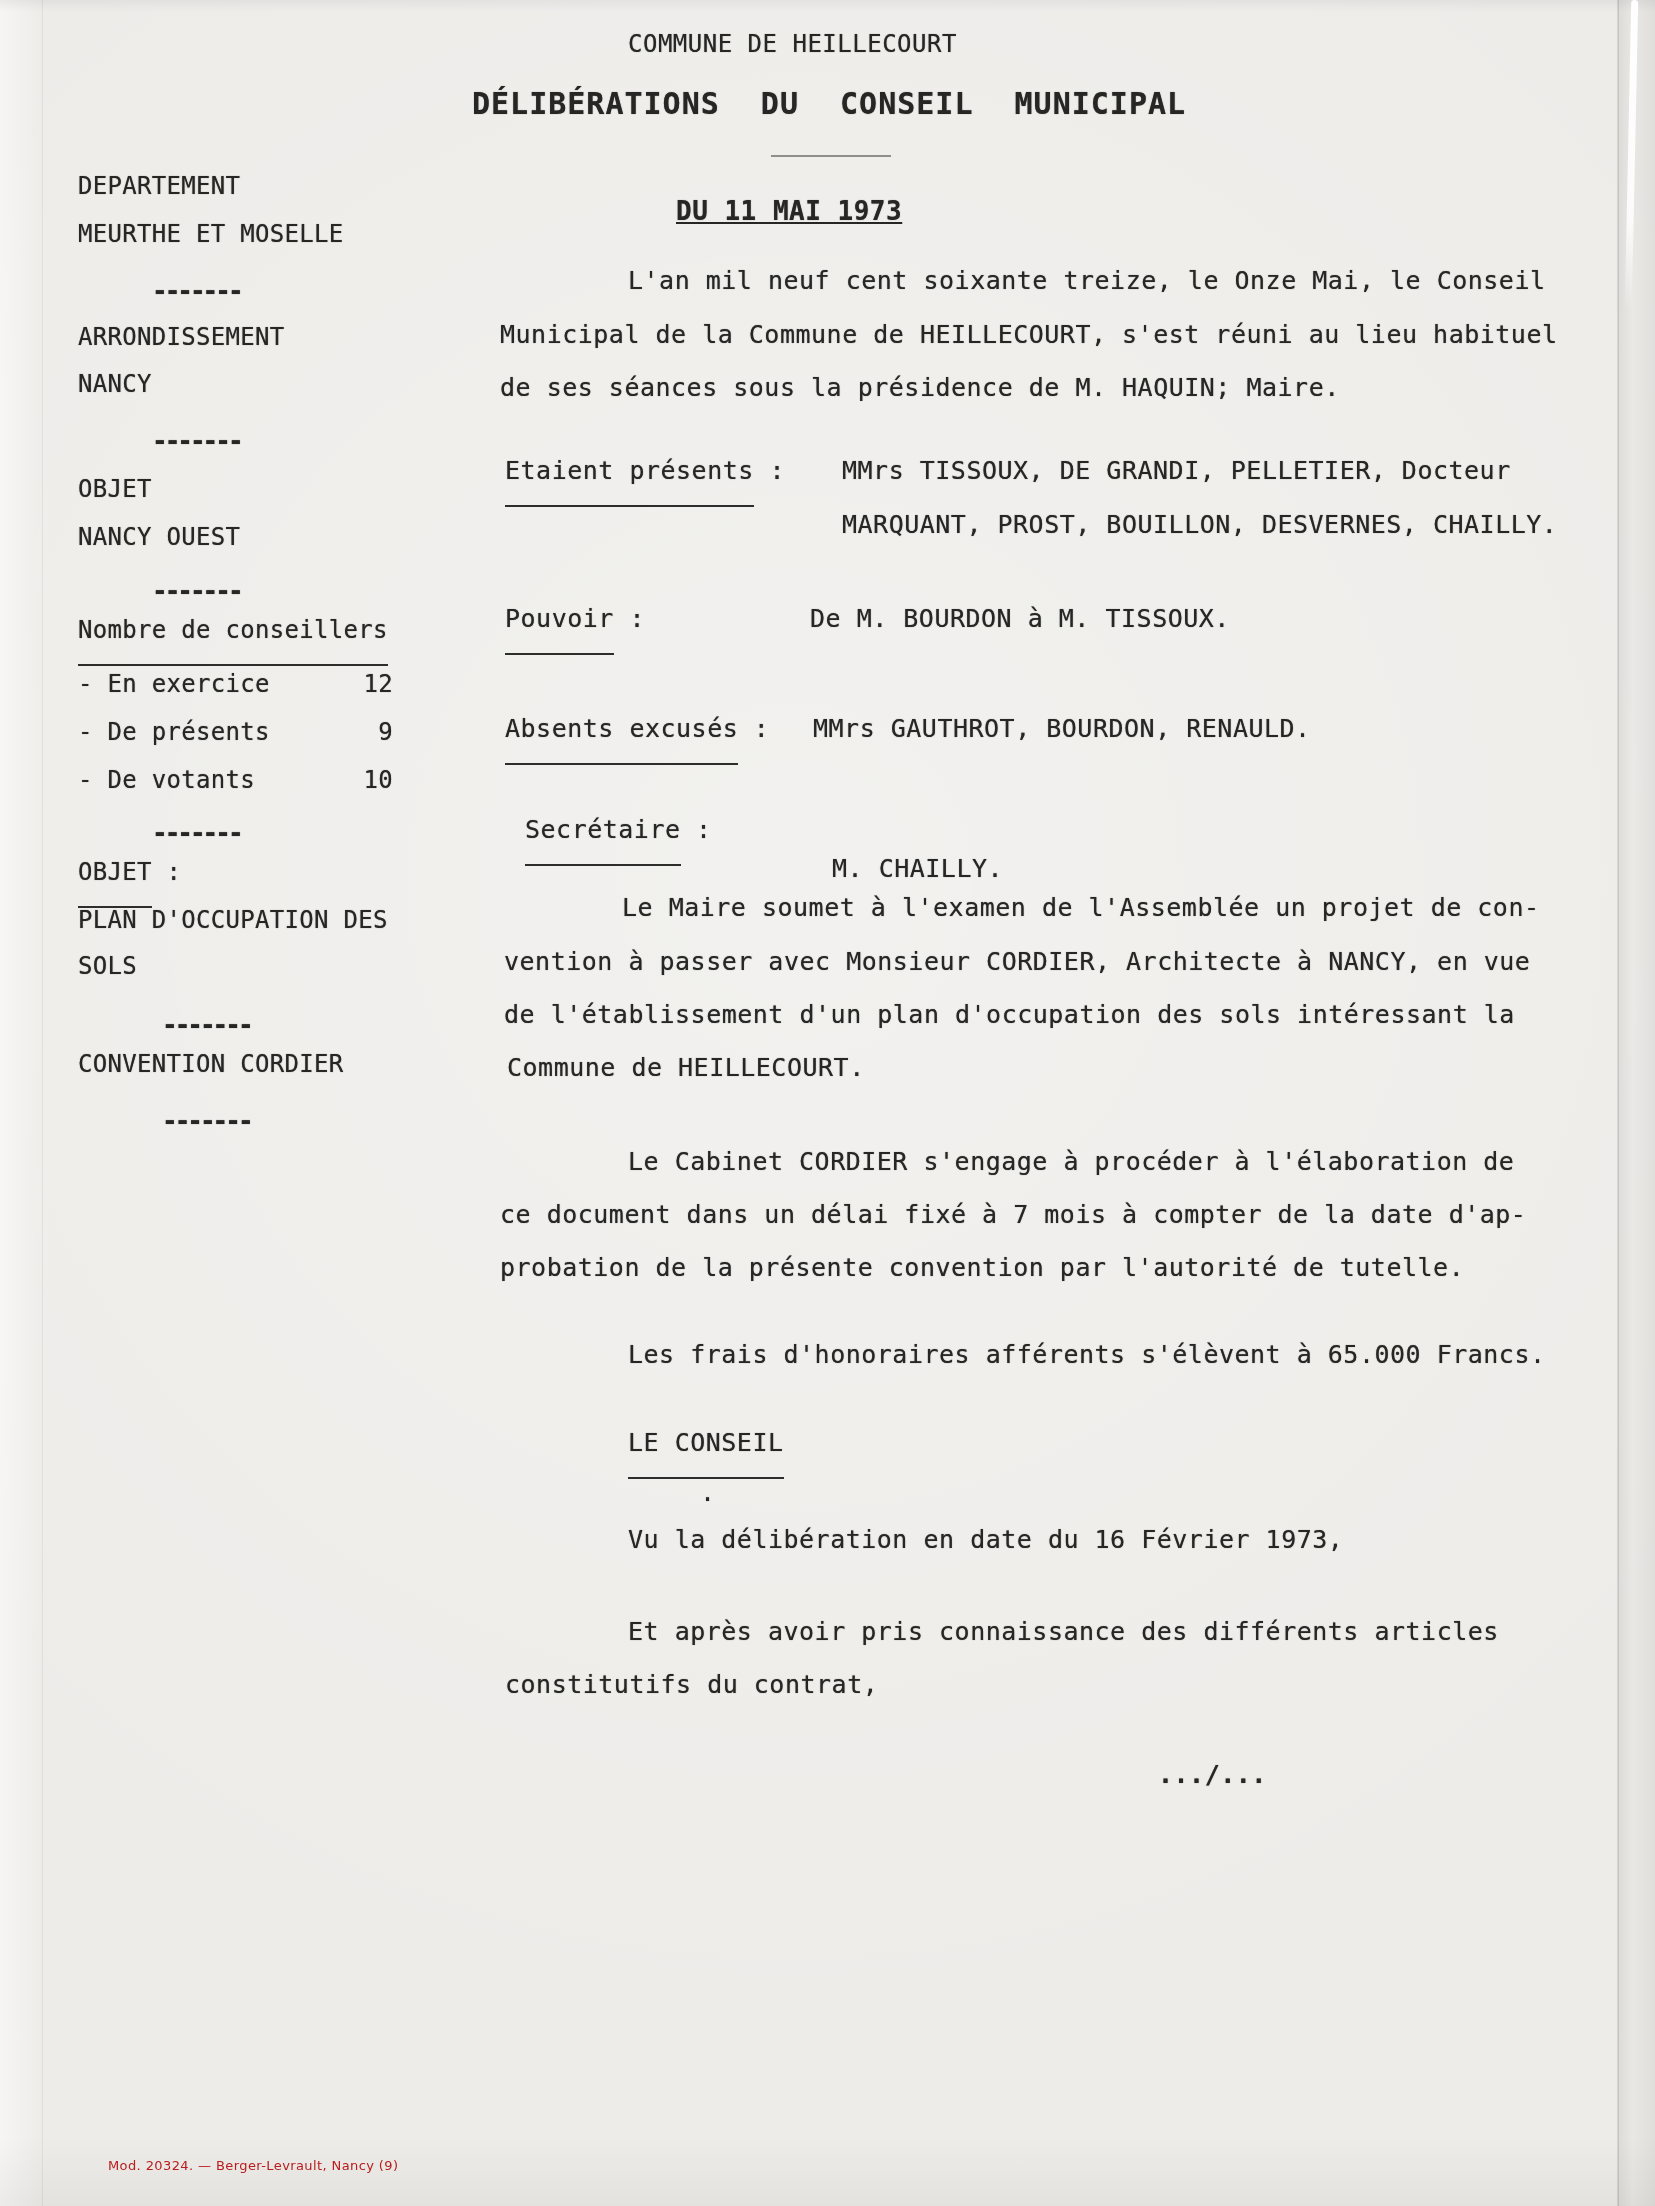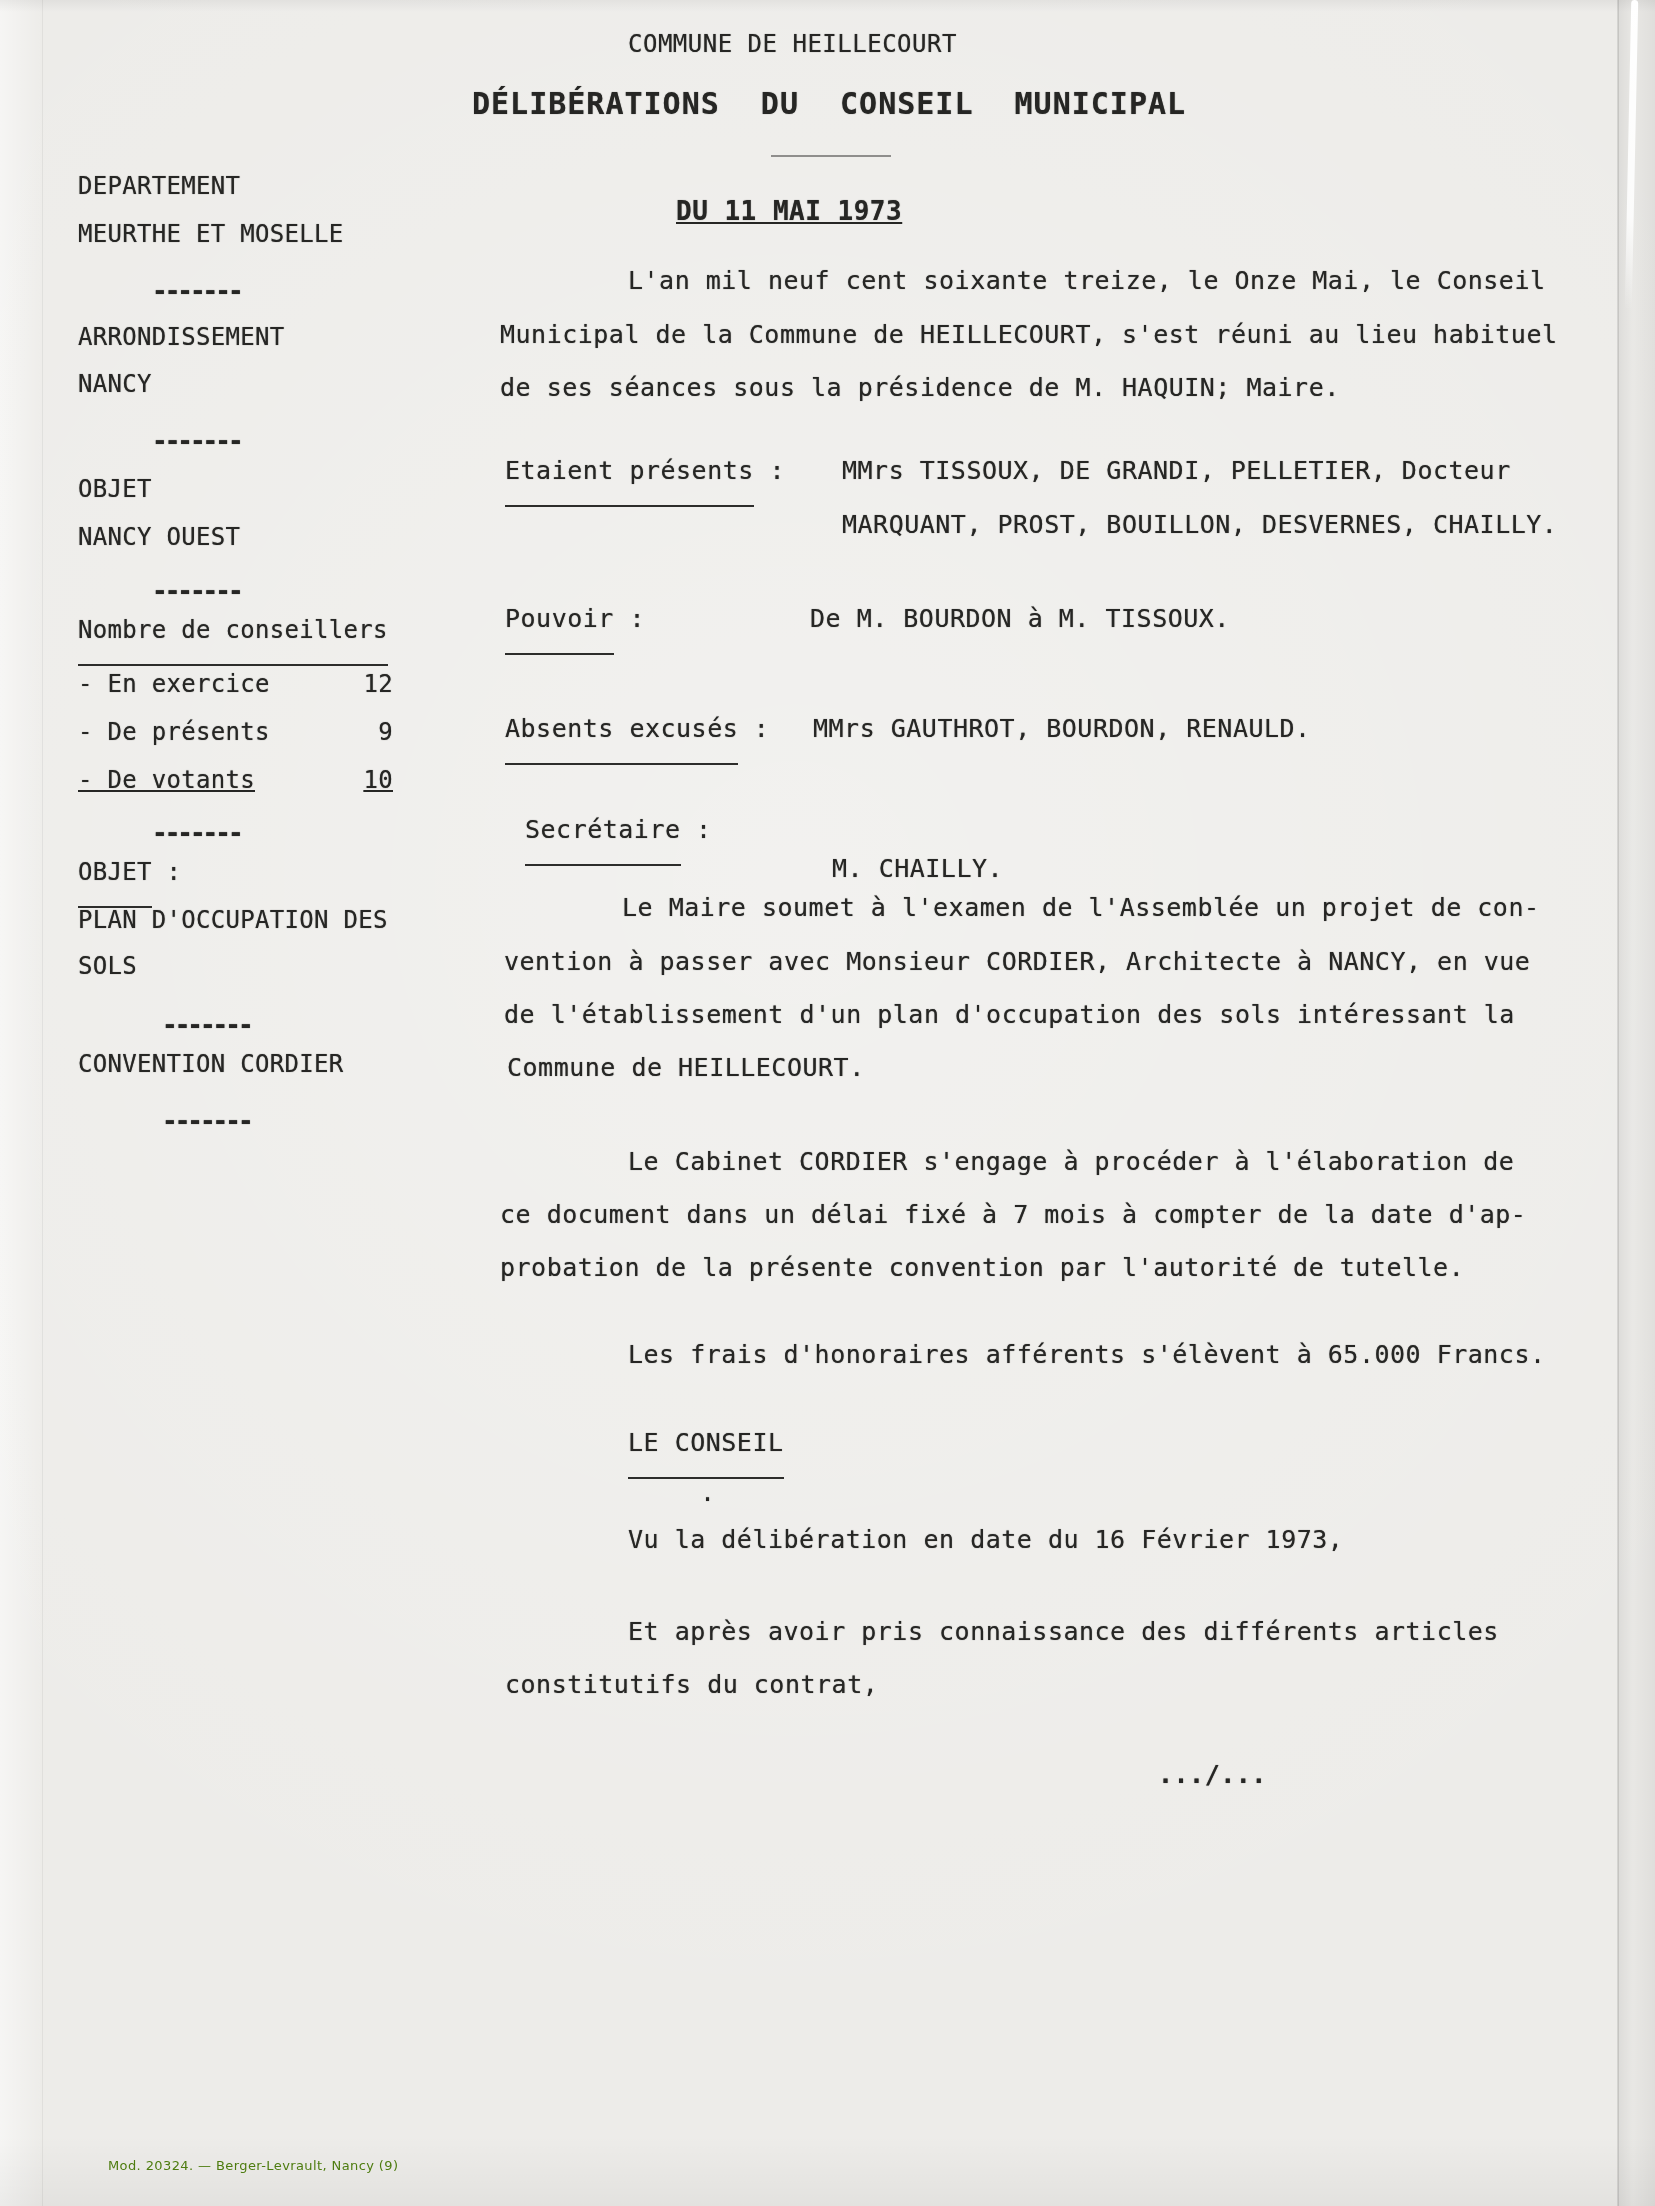--- a/index.html
+++ b/index.html
@@ -30,21 +30,21 @@
       text-shadow:0 0 1px rgba(38,38,36,0.65);}
   .side{font-size:24px;letter-spacing:0.3px;}
   .u{display:inline-block;border-bottom:2.5px solid #2d2d2b;padding-bottom:20px;}
   .sep{font-weight:bold;letter-spacing:-3px;font-size:26px;text-shadow:0 0 1px rgba(38,38,36,0.8);}
   .hdr-commune{font-size:24px;letter-spacing:0.5px;}
   .hdr-title{font-size:30px;font-weight:bold;letter-spacing:1px;word-spacing:22px;}
   .hdr-rule{position:absolute;left:771px;top:155px;width:120px;height:2px;background:#8f8e8c;}
   .date-line{font-size:26px;font-weight:bold;letter-spacing:0.5px;text-decoration:underline;}
   .rollrow{position:absolute;display:flex;justify-content:space-between;width:315px;}
   .footer{position:absolute;font-family:"DejaVu Sans", sans-serif;font-size:13px;
-    color:#4d7c0f;letter-spacing:0.4px;filter:blur(0.45px);text-shadow:none;}
+    color:#b91c1c;letter-spacing:0.4px;filter:blur(0.45px);text-shadow:none;}
 </style>
 </head>
 <body>
 
 <div class="vignette"></div>
 <div class="crease-left"></div>
 <div class="edge-right"></div>
 <div class="crease-right"></div>
 <div class="white-sliver"></div>
 
@@ -67,21 +67,21 @@
 <div class="tw side" style="left:78px;top:616px;"><span class="u">Nombre de conseillers</span></div>
 
 <div class="tw side rollrow" style="left:78px;top:670px;">
   <span>- En exercice</span>
   <span>12</span>
 </div>
 <div class="tw side rollrow" style="left:78px;top:718px;">
   <span>- De présents</span>
   <span>9</span>
 </div>
-<div class="tw side rollrow" style="left:78px;top:766px;text-decoration:underline;">
+<div class="tw side rollrow" style="left:78px;top:766px;">
   <span>- De votants</span>
   <span>10</span>
 </div>
 <div class="tw sep" style="left:152px;top:818px;">-------</div>
 
 <div class="tw side" style="left:78px;top:858px;"><span class="u">OBJET</span><span> :</span></div>
 <div class="tw side" style="left:78px;top:906px;">PLAN D'OCCUPATION DES</div>
 <div class="tw side" style="left:78px;top:952px;">SOLS</div>
 <div class="tw sep" style="left:162px;top:1010px;">-------</div>
 

